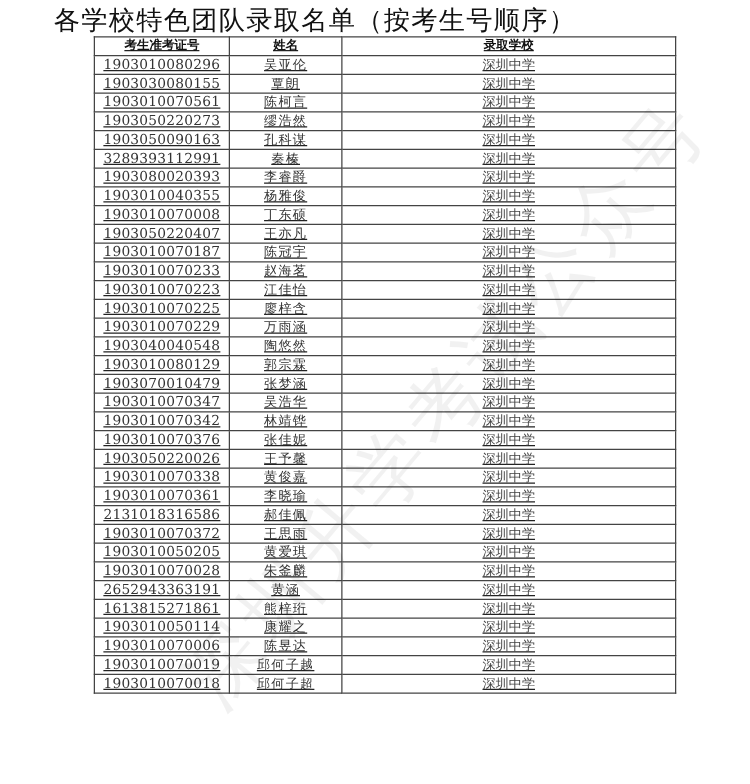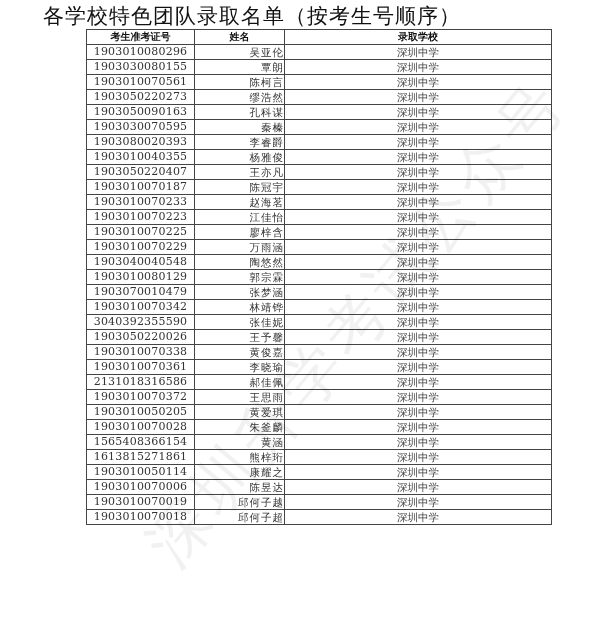--- a/index.html
+++ b/index.html
@@ -2,29 +2,29 @@
 <html><head>
 <meta charset="utf-8">
 <style>
   html, body { margin: 0; padding: 0; background: #ffffff; }
   body { width: 600px; height: 627px; position: relative; overflow: hidden;
          font-family: "DejaVu Serif", "Liberation Serif", serif; color: #222; }
   .title { position: absolute; left: 0; top: 3px; width: 504px; text-align: center;
            font-family: "DejaVu Sans", "Liberation Sans", sans-serif;
            font-size: 21px; font-weight: normal; letter-spacing: 1px; color: #111;
            line-height: 26px; }
-  table { position: absolute; left: 86px; top: 29px; width: 465px;
-          border-collapse: collapse; table-layout: fixed; }
+  table { position: absolute; left: 75px; top: 29px; width: 465px;
+          border-collapse: collapse; table-layout: fixed; text-decoration: underline; }
   td, th { border: 1px solid #444; height: 14px; padding: 0; line-height: 14px;
            text-align: center; font-size: 10.5px; white-space: nowrap; overflow: hidden; }
   th { font-family: "DejaVu Sans", "Liberation Sans", sans-serif; font-weight: bold;
        font-size: 10px; color: #111; }
   td.id { font-family: "DejaVu Serif", "Liberation Serif", serif; font-size: 11px;
           letter-spacing: 0.2px; color: #333; }
-  td.name { color: #333; letter-spacing: 1px; text-align: right; }
+  td.name { color: #333; letter-spacing: 1px; }
   td.school { color: #444; }
   col.c1 { width: 108px; }
   col.c2 { width: 90px; }
   col.c3 { width: 267px; }
   .watermark { position: absolute; left: 60px; top: 300px; width: 560px;
                transform: rotate(-50deg); transform-origin: center;
                font-family: "DejaVu Sans", "Liberation Sans", sans-serif;
                font-size: 62px; color: rgba(0,0,0,0.055); letter-spacing: 6px;
                pointer-events: none; white-space: nowrap; }
 </style>
@@ -66,35 +66,40 @@
         <td class="id">1903050220273</td>
         <td class="name">缪浩然</td>
         <td class="school">深圳中学</td>
       </tr>
       <tr>
         <td class="id">1903050090163</td>
         <td class="name">孔科谋</td>
         <td class="school">深圳中学</td>
       </tr>
       <tr>
-        <td class="id">1903030070595</td>
+        <td class="id">3289393112991</td>
         <td class="name">秦榛</td>
         <td class="school">深圳中学</td>
       </tr>
       <tr>
         <td class="id">1903080020393</td>
         <td class="name">李睿爵</td>
         <td class="school">深圳中学</td>
       </tr>
       <tr>
         <td class="id">1903010040355</td>
         <td class="name">杨雅俊</td>
         <td class="school">深圳中学</td>
       </tr>
       <tr>
+        <td class="id">1903010070008</td>
+        <td class="name">丁东硕</td>
+        <td class="school">深圳中学</td>
+      </tr>
+      <tr>
         <td class="id">1903050220407</td>
         <td class="name">王亦凡</td>
         <td class="school">深圳中学</td>
       </tr>
       <tr>
         <td class="id">1903010070187</td>
         <td class="name">陈冠宇</td>
         <td class="school">深圳中学</td>
       </tr>
       <tr>
@@ -126,26 +131,31 @@
         <td class="id">1903010080129</td>
         <td class="name">郭宗霖</td>
         <td class="school">深圳中学</td>
       </tr>
       <tr>
         <td class="id">1903070010479</td>
         <td class="name">张梦涵</td>
         <td class="school">深圳中学</td>
       </tr>
       <tr>
+        <td class="id">1903010070347</td>
+        <td class="name">吴浩华</td>
+        <td class="school">深圳中学</td>
+      </tr>
+      <tr>
         <td class="id">1903010070342</td>
         <td class="name">林靖铧</td>
         <td class="school">深圳中学</td>
       </tr>
       <tr>
-        <td class="id">3040392355590</td>
+        <td class="id">1903010070376</td>
         <td class="name">张佳妮</td>
         <td class="school">深圳中学</td>
       </tr>
       <tr>
         <td class="id">1903050220026</td>
         <td class="name">王予馨</td>
         <td class="school">深圳中学</td>
       </tr>
       <tr>
         <td class="id">1903010070338</td>
@@ -171,21 +181,21 @@
         <td class="id">1903010050205</td>
         <td class="name">黄爱琪</td>
         <td class="school">深圳中学</td>
       </tr>
       <tr>
         <td class="id">1903010070028</td>
         <td class="name">朱釜麟</td>
         <td class="school">深圳中学</td>
       </tr>
       <tr>
-        <td class="id">1565408366154</td>
+        <td class="id">2652943363191</td>
         <td class="name">黄涵</td>
         <td class="school">深圳中学</td>
       </tr>
       <tr>
         <td class="id">1613815271861</td>
         <td class="name">熊梓珩</td>
         <td class="school">深圳中学</td>
       </tr>
       <tr>
         <td class="id">1903010050114</td>

